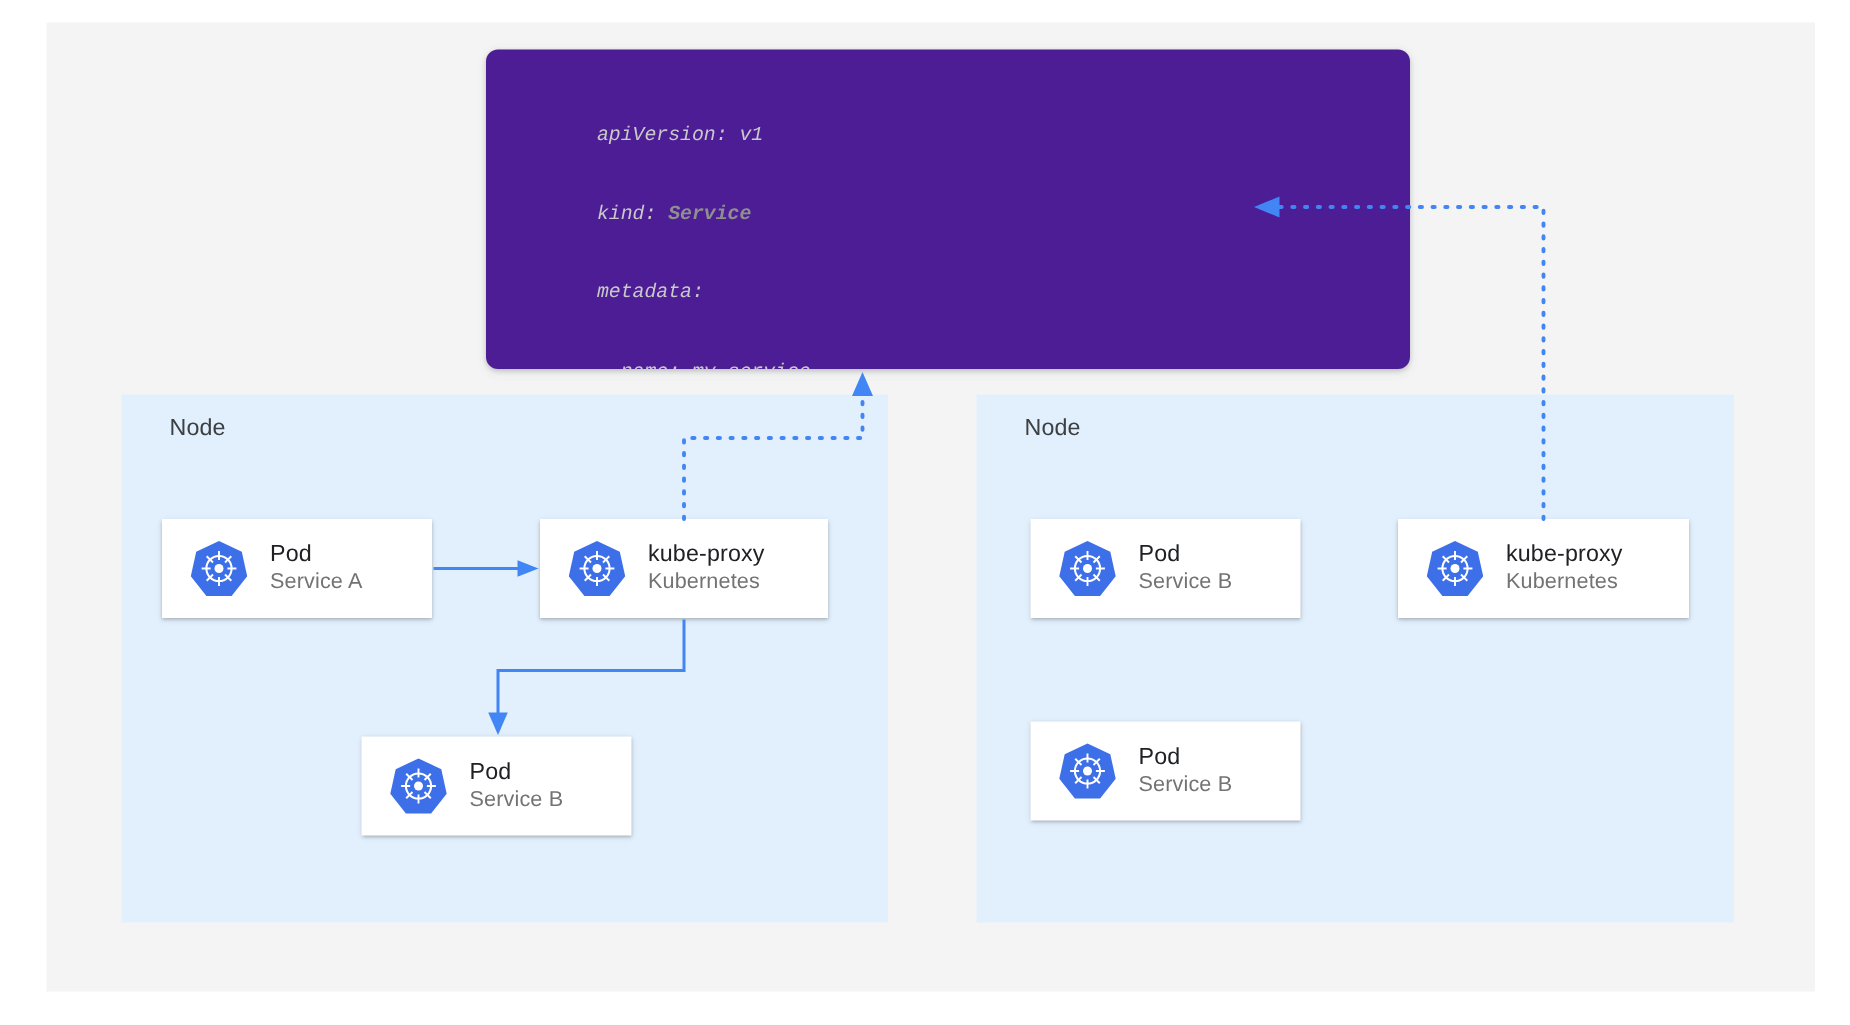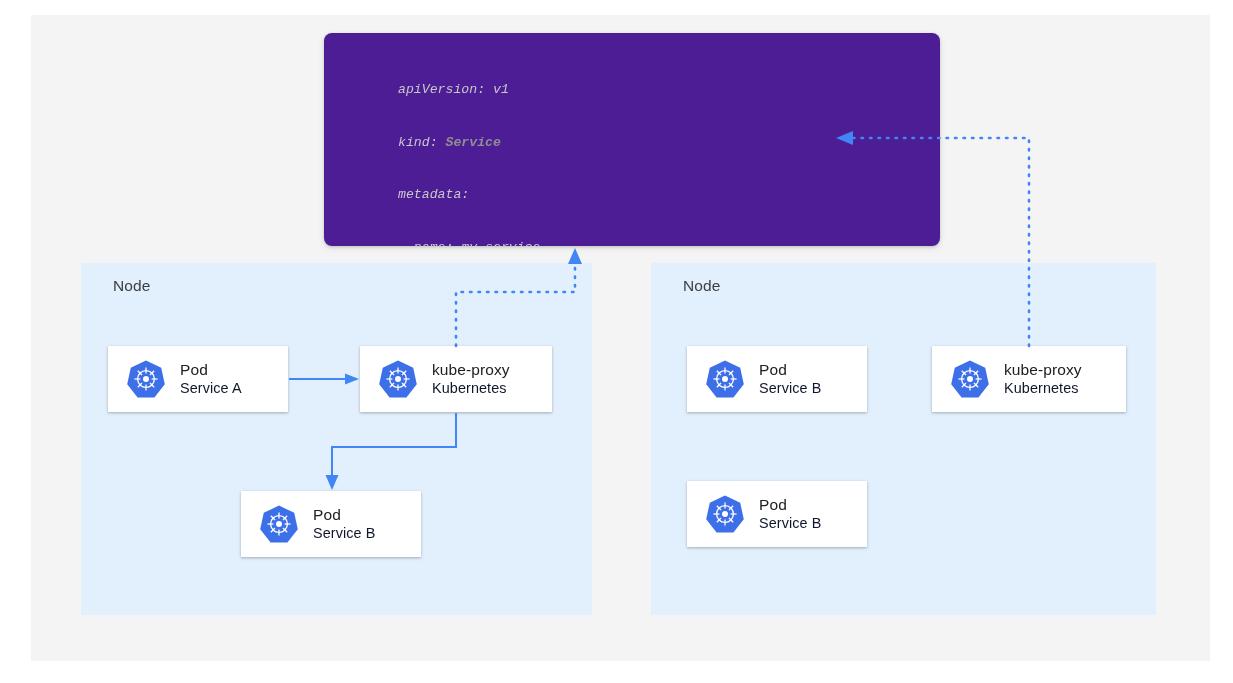--- a/index.html
+++ b/index.html
@@ -89,21 +89,21 @@
   }
   .card-text { display: flex; flex-direction: column; justify-content: center; }
   .card-title {
     font-size: 15.5px;
     color: #202124;
     line-height: 19px;
     letter-spacing: 0.1px;
   }
   .card-sub {
     font-size: 14.4px;
-    color: #0f172a;
+    color: #737373;
     line-height: 19px;
     letter-spacing: 0.1px;
   }
 
   
   .card-pod-a       { left: 108px; top: 346px; width: 180px; height: 66px; }
   .card-kubeproxy-l { left: 360px; top: 346px; width: 192px; height: 66px; }
   .card-pod-b-local { left: 241px; top: 491px; width: 180px; height: 66px; }
   .card-pod-b-1     { left: 687px; top: 346px; width: 180px; height: 66px; }
   .card-kubeproxy-r { left: 932px; top: 346px; width: 194px; height: 66px; }

